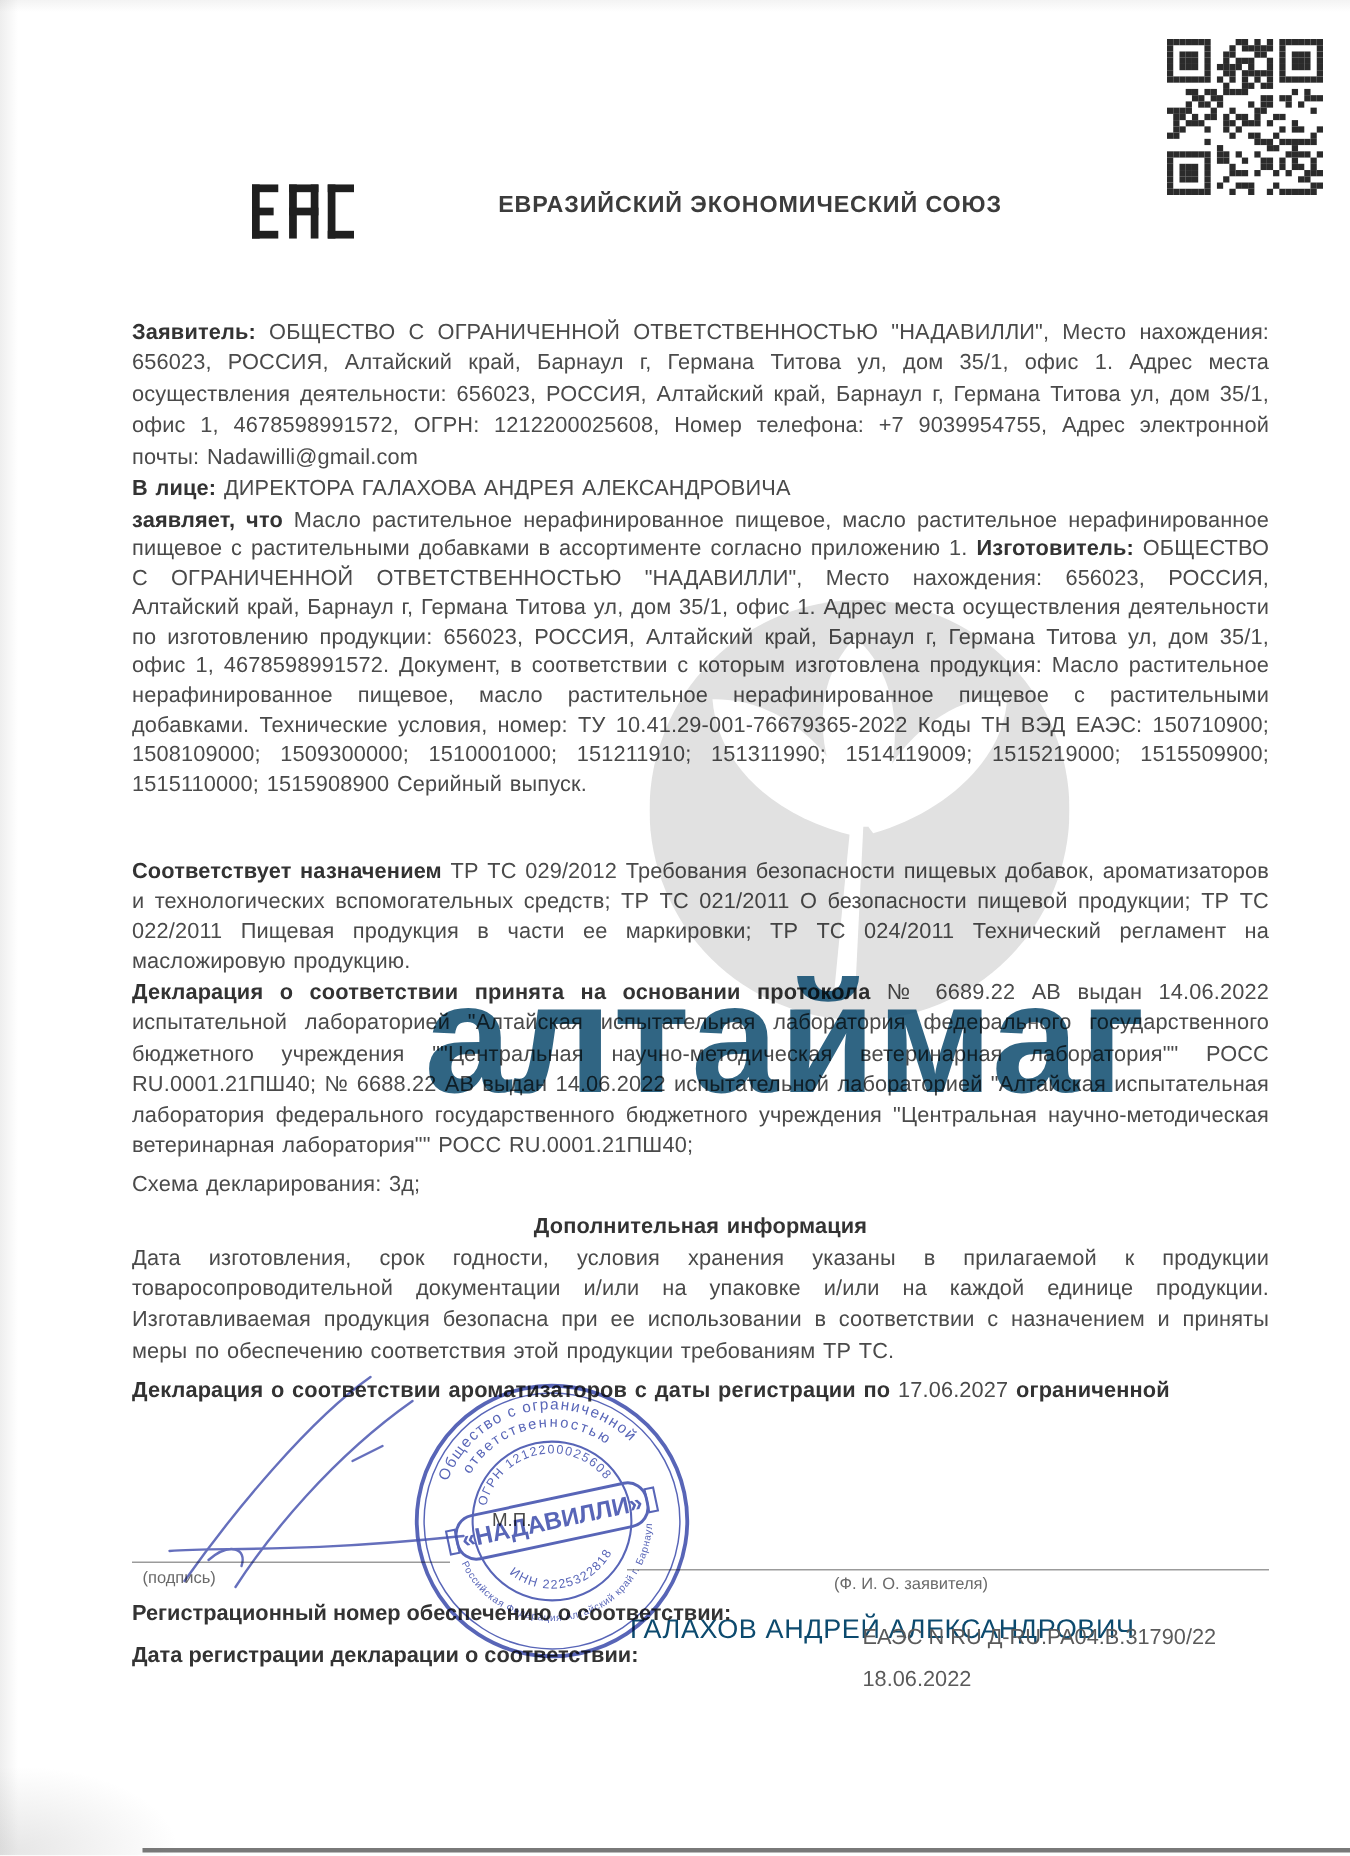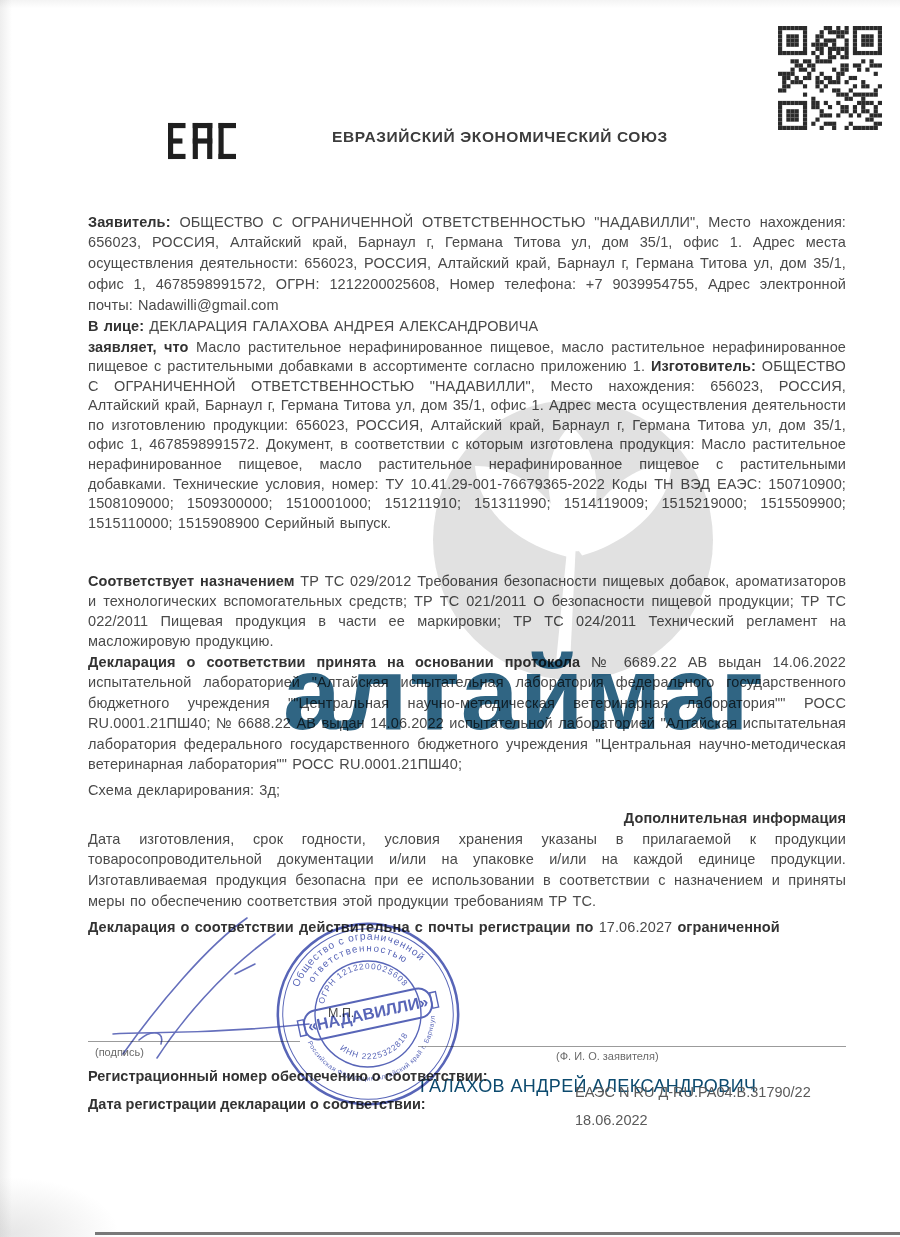--- a/index.html
+++ b/index.html
@@ -27,21 +27,21 @@
   .bodytext{position:absolute;left:88px;top:0;width:758px;z-index:1;}
   .blk{position:absolute;left:0;width:758px;text-align:justify;font-size:14.5px;line-height:20.8px;
     color:#4a4a4a;letter-spacing:.1px;word-spacing:1px;}
   .blk b{color:#333333;}
   .p-applicant{top:197px;}
   .p-person{top:301px;}
   .p-declares{top:323px;line-height:19.6px;}
   .p-conforms{top:556px;line-height:20.2px;}
   .p-basis{top:637px;line-height:20.6px;}
   .p-scheme{top:765px;}
-  .h-additional{top:793px;font-weight:bold;color:#333;text-align:right;}
+  .h-additional{top:793px;font-weight:bold;color:#333;text-align:center;}
   .p-additional{top:814px;line-height:20.8px;}
   .p-validity{top:902px;font-weight:bold;color:#333;}
   .p-validity .plain{font-weight:normal;color:#4a4a4a;}
 
   
   .wm-layer{position:absolute;inset:0;pointer-events:none;mix-blend-mode:multiply;z-index:3;}
   .wm-circle{position:absolute;left:433px;top:400px;opacity:.42;}
   .wm-brand{position:absolute;left:283px;top:634px;font-size:104px;font-weight:bold;
     color:#0c4a6e;letter-spacing:1px;opacity:.85;}
   .wm-tagline{position:absolute;left:392px;top:752px;font-size:31px;font-weight:bold;
@@ -385,35 +385,35 @@
   </div>
 
   <div class="titles">
     <div class="title-l1">ЕВРАЗИЙСКИЙ ЭКОНОМИЧЕСКИЙ СОЮЗ</div>
   </div>
 
   <div class="bodytext">
 
     <p class="blk p-applicant"><b>Заявитель:</b> <span>ОБЩЕСТВО С ОГРАНИЧЕННОЙ ОТВЕТСТВЕННОСТЬЮ "НАДАВИЛЛИ", Место нахождения: 656023, РОССИЯ, Алтайский край, Барнаул г, Германа Титова ул, дом 35/1, офис 1. Адрес места осуществления деятельности: 656023, РОССИЯ, Алтайский край, Барнаул г, Германа Титова ул, дом 35/1, офис 1, 4678598991572, ОГРН: 1212200025608, Номер телефона: +7 9039954755, Адрес электронной почты: Nadawilli@gmail.com</span></p>
 
-    <p class="blk p-person"><b>В лице:</b> <span>ДЕКЛАРАЦИЯ ГАЛАХОВА  АНДРЕЯ АЛЕКСАНДРОВИЧА</span></p>
+    <p class="blk p-person"><b>В лице:</b> <span>ДИРЕКТОРА ГАЛАХОВА  АНДРЕЯ АЛЕКСАНДРОВИЧА</span></p>
 
     <p class="blk p-declares"><b>заявляет,  что</b> <span>Масло растительное нерафинированное пищевое, масло растительное нерафинированное пищевое  с растительными добавками в ассортименте согласно приложению 1.</span> <b>Изготовитель:</b> <span>ОБЩЕСТВО С ОГРАНИЧЕННОЙ ОТВЕТСТВЕННОСТЬЮ "НАДАВИЛЛИ", Место нахождения: 656023, РОССИЯ, Алтайский край, Барнаул г, Германа Титова ул, дом 35/1, офис 1. Адрес места осуществления деятельности по изготовлению продукции: 656023, РОССИЯ, Алтайский край, Барнаул г, Германа Титова ул, дом 35/1, офис 1, 4678598991572.</span> <span>Документ, в соответствии с которым изготовлена продукция: Масло растительное нерафинированное пищевое, масло растительное нерафинированное пищевое с растительными добавками. Технические условия, номер: ТУ 10.41.29-001-76679365-2022</span> <span>Коды ТН ВЭД ЕАЭС: 150710900; 1508109000; 1509300000; 1510001000; 151211910; 151311990; 1514119009; 1515219000; 1515509900; 1515110000; 1515908900</span> <span>Серийный выпуск.</span></p>
 
     <p class="blk p-conforms"><b>Соответствует назначением</b> <span>ТР ТС 029/2012 Требования безопасности пищевых добавок, ароматизаторов и технологических вспомогательных средств; ТР ТС 021/2011 О безопасности пищевой продукции; ТР ТС 022/2011 Пищевая продукция в части ее маркировки; ТР ТС 024/2011 Технический регламент на масложировую продукцию.</span></p>
 
     <p class="blk p-basis"><b>Декларация о соответствии принята на основании протокола</b> <span>№ 6689.22 АВ выдан 14.06.2022 испытательной лабораторией "Алтайская испытательная лаборатория федерального государственного бюджетного учреждения ""Центральная научно-методическая ветеринарная лаборатория"" РОСС RU.0001.21ПШ40; № 6688.22 АВ выдан 14.06.2022 испытательной лабораторией "Алтайская испытательная лаборатория федерального государственного бюджетного учреждения "Центральная научно-методическая ветеринарная лаборатория"" РОСС RU.0001.21ПШ40;</span></p>
 
     <p class="blk p-scheme">Схема декларирования: 3д;</p>
 
     <p class="blk h-additional">Дополнительная информация</p>
 
     <p class="blk p-additional">Дата изготовления, срок годности, условия хранения указаны в прилагаемой к продукции товаросопроводительной документации и/или на упаковке и/или на каждой единице продукции. Изготавливаемая продукция безопасна при ее использовании в соответствии с назначением и приняты меры по обеспечению соответствия этой продукции требованиям ТР ТС.</p>
 
-    <p class="blk p-validity"><span>Декларация о соответствии действительна с почты регистрации по</span> <span class="plain">17.06.2027</span> <span>ограниченной</span></p>
+    <p class="blk p-validity"><span>Декларация о соответствии ароматизаторов с даты регистрации по</span> <span class="plain">17.06.2027</span> <span>ограниченной</span></p>
   </div>
 
   <div class="wm-layer">
     <div class="wm-circle">
       <svg viewBox="0 0 200 200" width="280" height="280">
         <circle cx="100" cy="100" r="100" fill="#b7b7b7"></circle>
         <g fill="#ffffff">
           <path d="M100,108 C78,78 76,40 98,18 C122,38 122,80 104,108 Z"></path>
           <path d="M96,112 C60,98 36,70 38,38 C72,42 96,74 100,106 Z" transform="rotate(-8 100 100)"></path>
           <path d="M108,110 C140,96 166,66 162,36 C128,42 106,76 104,106 Z" transform="rotate(8 100 100)"></path>

